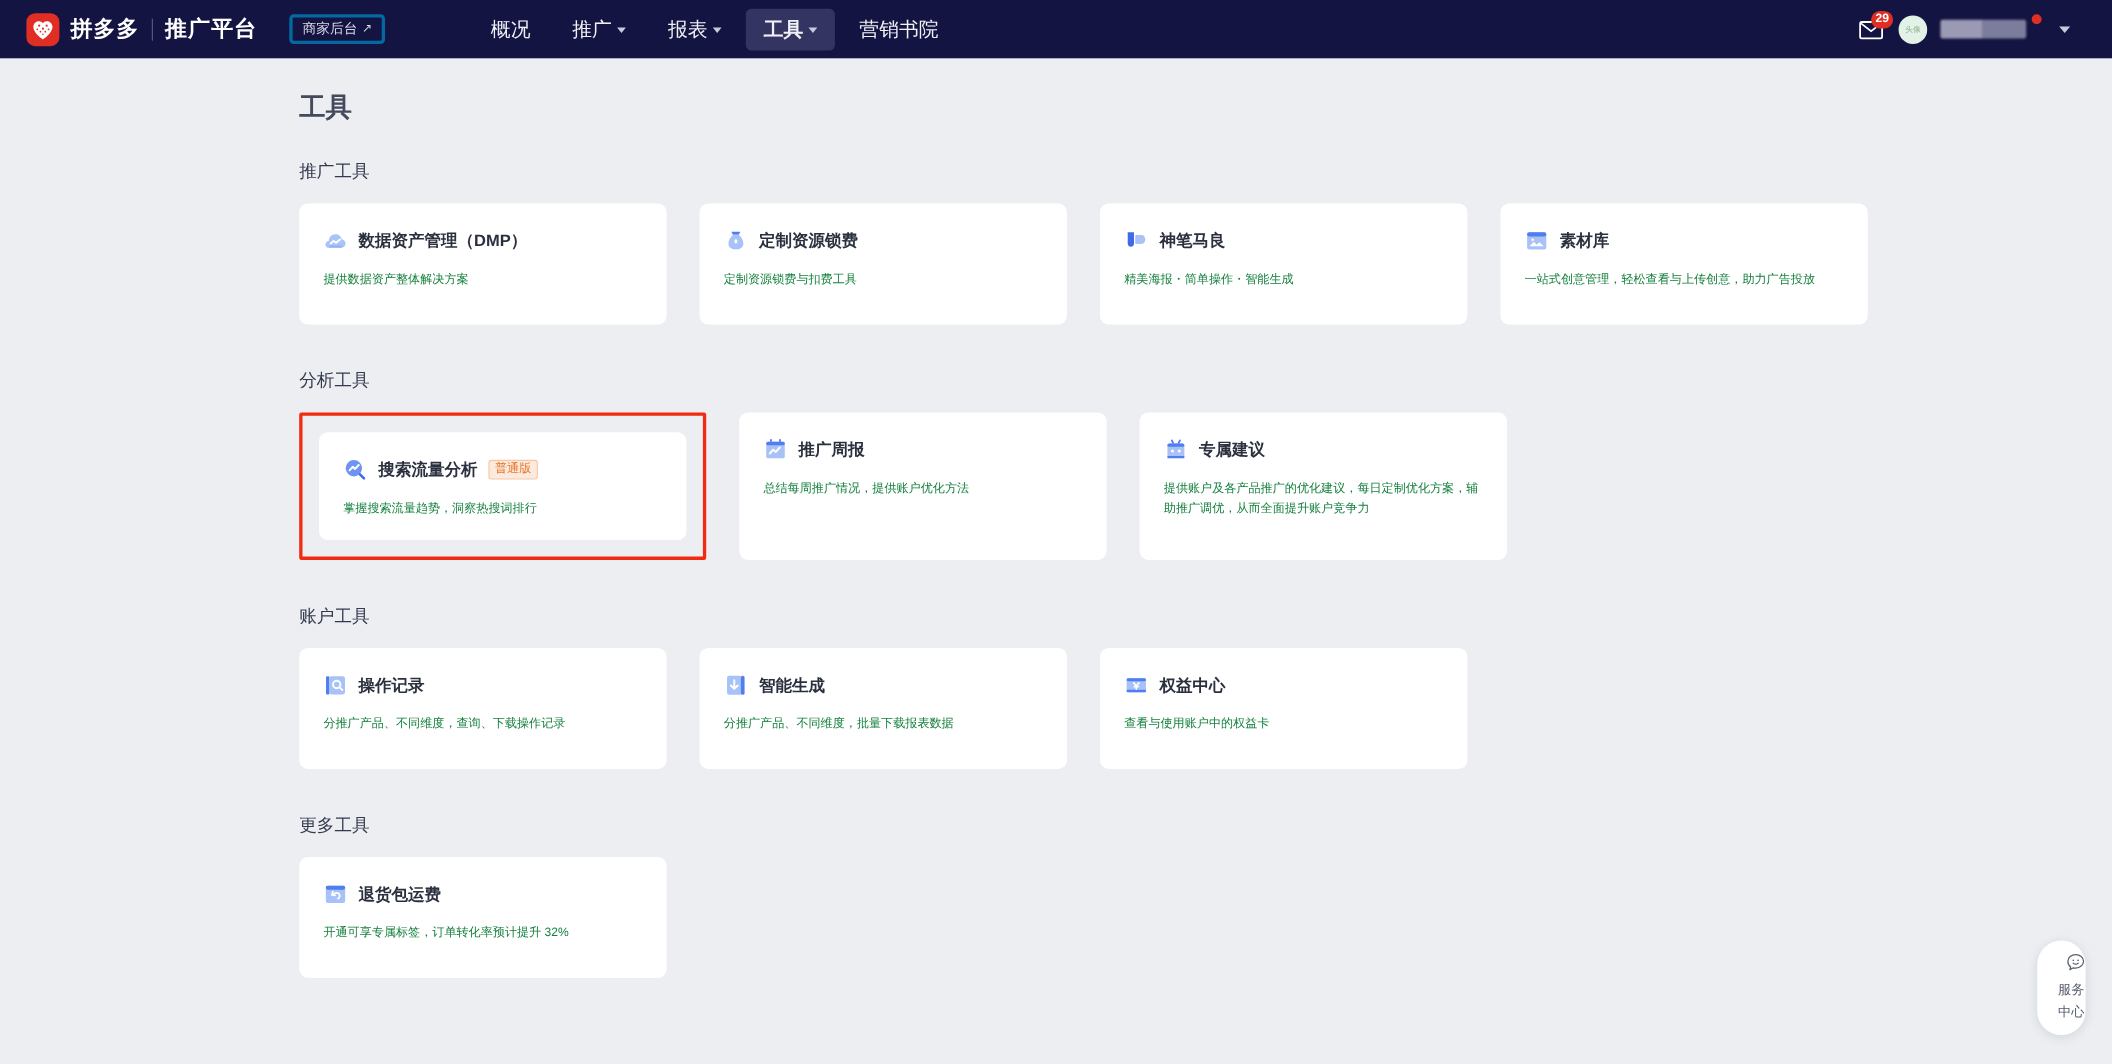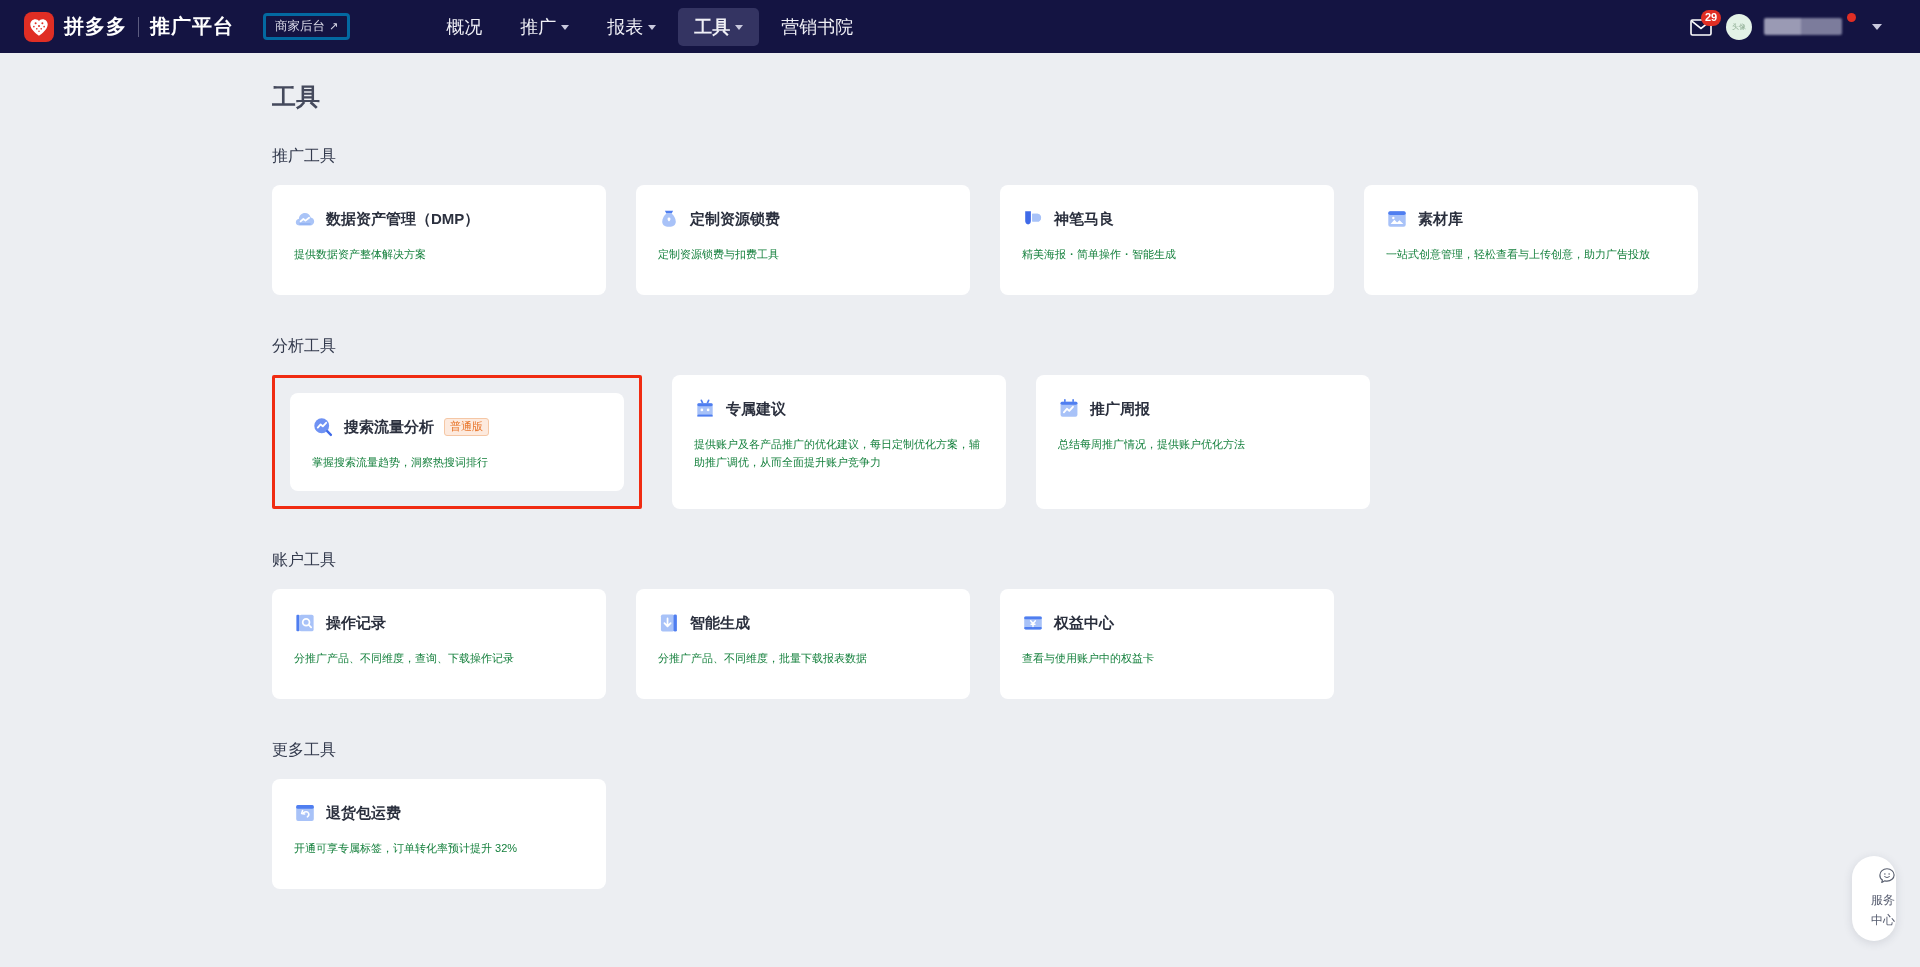--- a/index.html
+++ b/index.html
@@ -358,46 +358,46 @@
             <span class="badge">普通版</span>
           </div>
           <div class="card-desc">掌握搜索流量趋势，洞察热搜词排行</div>
         </div>
       </div>
 
       <div class="card">
         <div class="card-head">
           <span class="card-icon">
             <svg width="22" height="22" viewBox="0 0 24 24" aria-hidden="true">
+              <path d="M7.5 2v2.6M16.5 2v2.6" stroke="#4f7ef0" stroke-width="1.8" stroke-linecap="round"></path>
+              <rect x="2.8" y="4" width="18.4" height="16.4" rx="2.2" fill="#a8c2f8"></rect>
+              <rect x="2.8" y="4" width="18.4" height="3.4" rx="1.6" fill="#4f7ef0"></rect>
+              <path d="M6.4 15.6l3.3-3.8 2.6 2.2 4-4.4" fill="none" stroke="#ffffff" stroke-width="2" stroke-linecap="round" stroke-linejoin="round"></path>
+            </svg>
+          </span>
+          <span class="card-title">推广周报</span>
+        </div>
+        <div class="card-desc">总结每周推广情况，提供账户优化方法</div>
+      </div>
+
+      <div class="card">
+        <div class="card-head">
+          <span class="card-icon">
+            <svg width="22" height="22" viewBox="0 0 24 24" aria-hidden="true">
               <path d="M8 2.5l1.4 3M16 2.5l-1.4 3" stroke="#4f7ef0" stroke-width="1.8" stroke-linecap="round"></path>
               <rect x="3.6" y="5.6" width="16.8" height="13.6" rx="2.6" fill="#a8c2f8"></rect>
               <rect x="3.6" y="5.6" width="16.8" height="3.3" rx="1.6" fill="#4f7ef0"></rect>
               <circle cx="8.6" cy="13" r="1.5" fill="#ffffff"></circle>
               <circle cx="15.4" cy="13" r="1.5" fill="#ffffff"></circle>
               <path d="M3.6 19.2h16.8" stroke="#4f7ef0" stroke-width="2.2"></path>
             </svg>
           </span>
           <span class="card-title">专属建议</span>
         </div>
         <div class="card-desc">提供账户及各产品推广的优化建议，每日定制优化方案，辅助推广调优，从而全面提升账户竞争力</div>
-      </div>
-
-      <div class="card">
-        <div class="card-head">
-          <span class="card-icon">
-            <svg width="22" height="22" viewBox="0 0 24 24" aria-hidden="true">
-              <path d="M7.5 2v2.6M16.5 2v2.6" stroke="#4f7ef0" stroke-width="1.8" stroke-linecap="round"></path>
-              <rect x="2.8" y="4" width="18.4" height="16.4" rx="2.2" fill="#a8c2f8"></rect>
-              <rect x="2.8" y="4" width="18.4" height="3.4" rx="1.6" fill="#4f7ef0"></rect>
-              <path d="M6.4 15.6l3.3-3.8 2.6 2.2 4-4.4" fill="none" stroke="#ffffff" stroke-width="2" stroke-linecap="round" stroke-linejoin="round"></path>
-            </svg>
-          </span>
-          <span class="card-title">推广周报</span>
-        </div>
-        <div class="card-desc">总结每周推广情况，提供账户优化方法</div>
       </div>
 
     </div>
   </div>
 
   <div class="section">
     <div class="section-title">账户工具</div>
     <div class="card-row">
 
       <div class="card">

